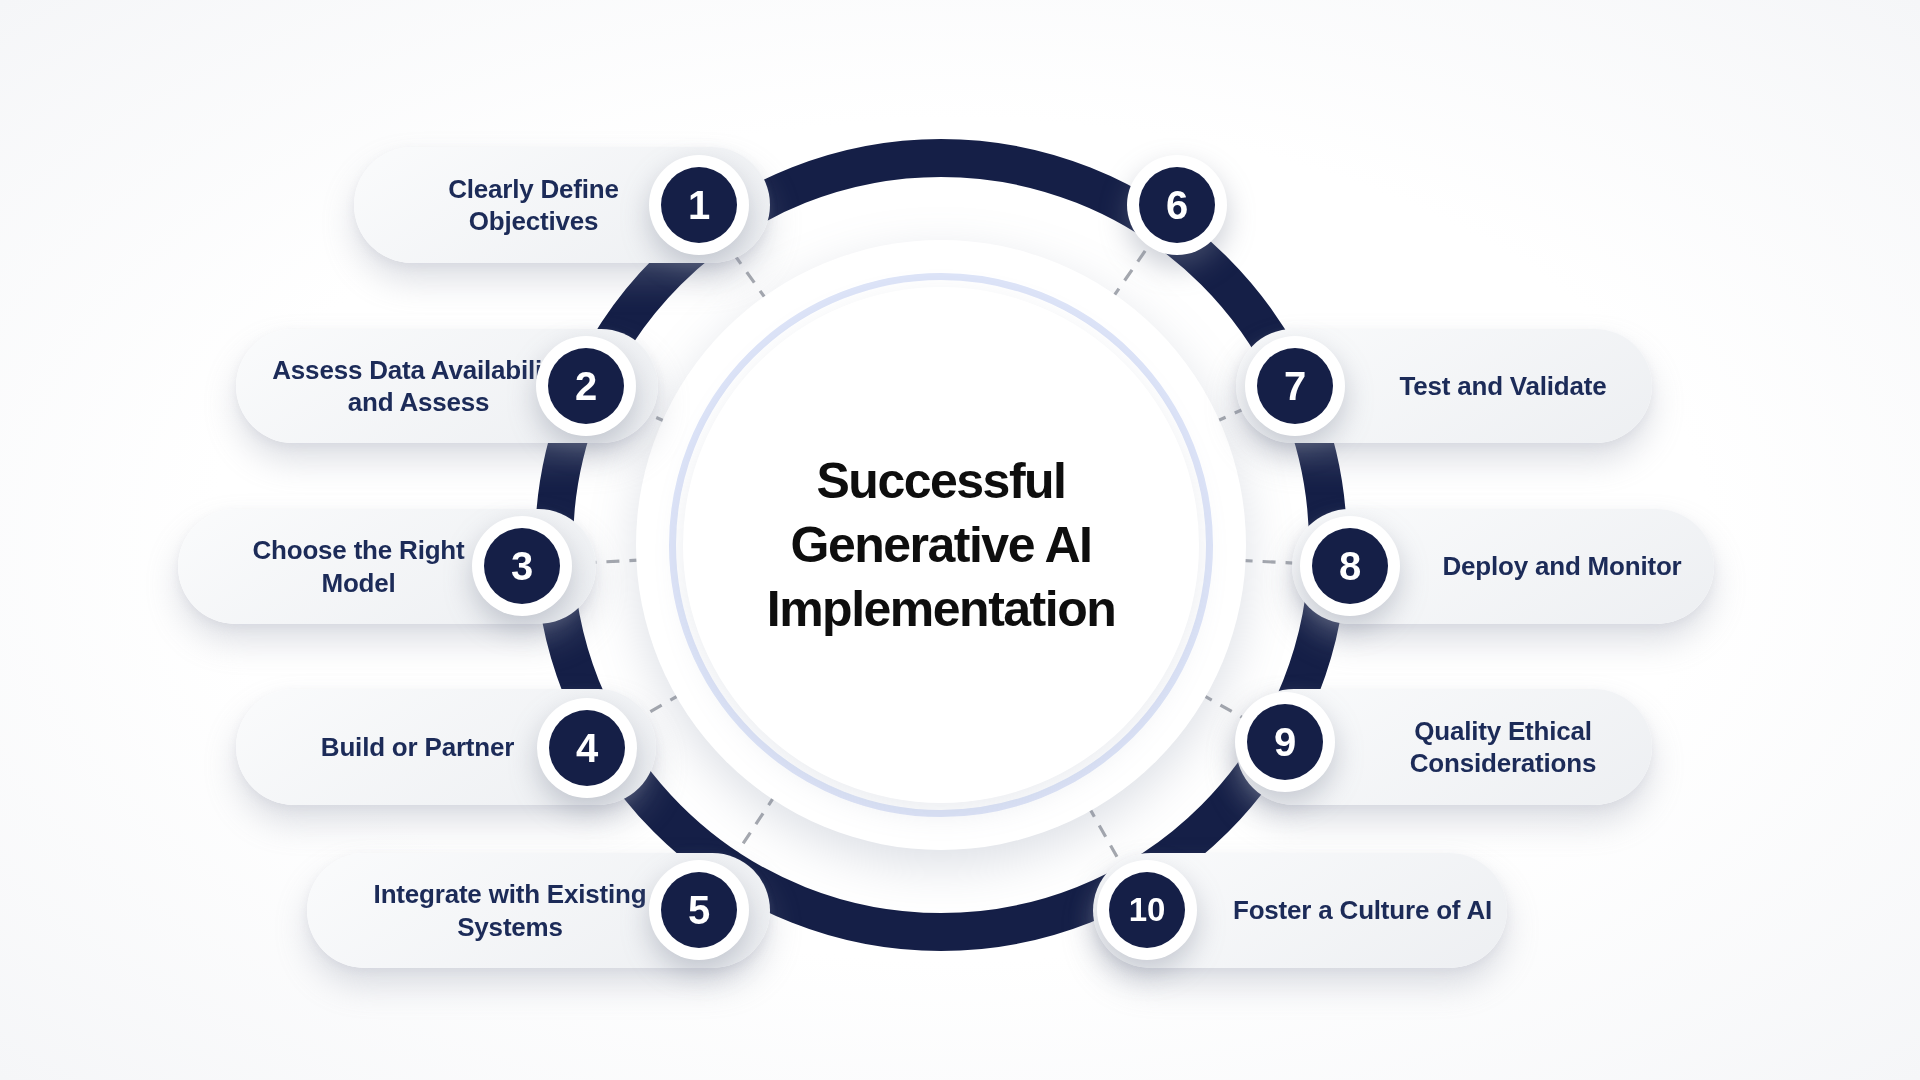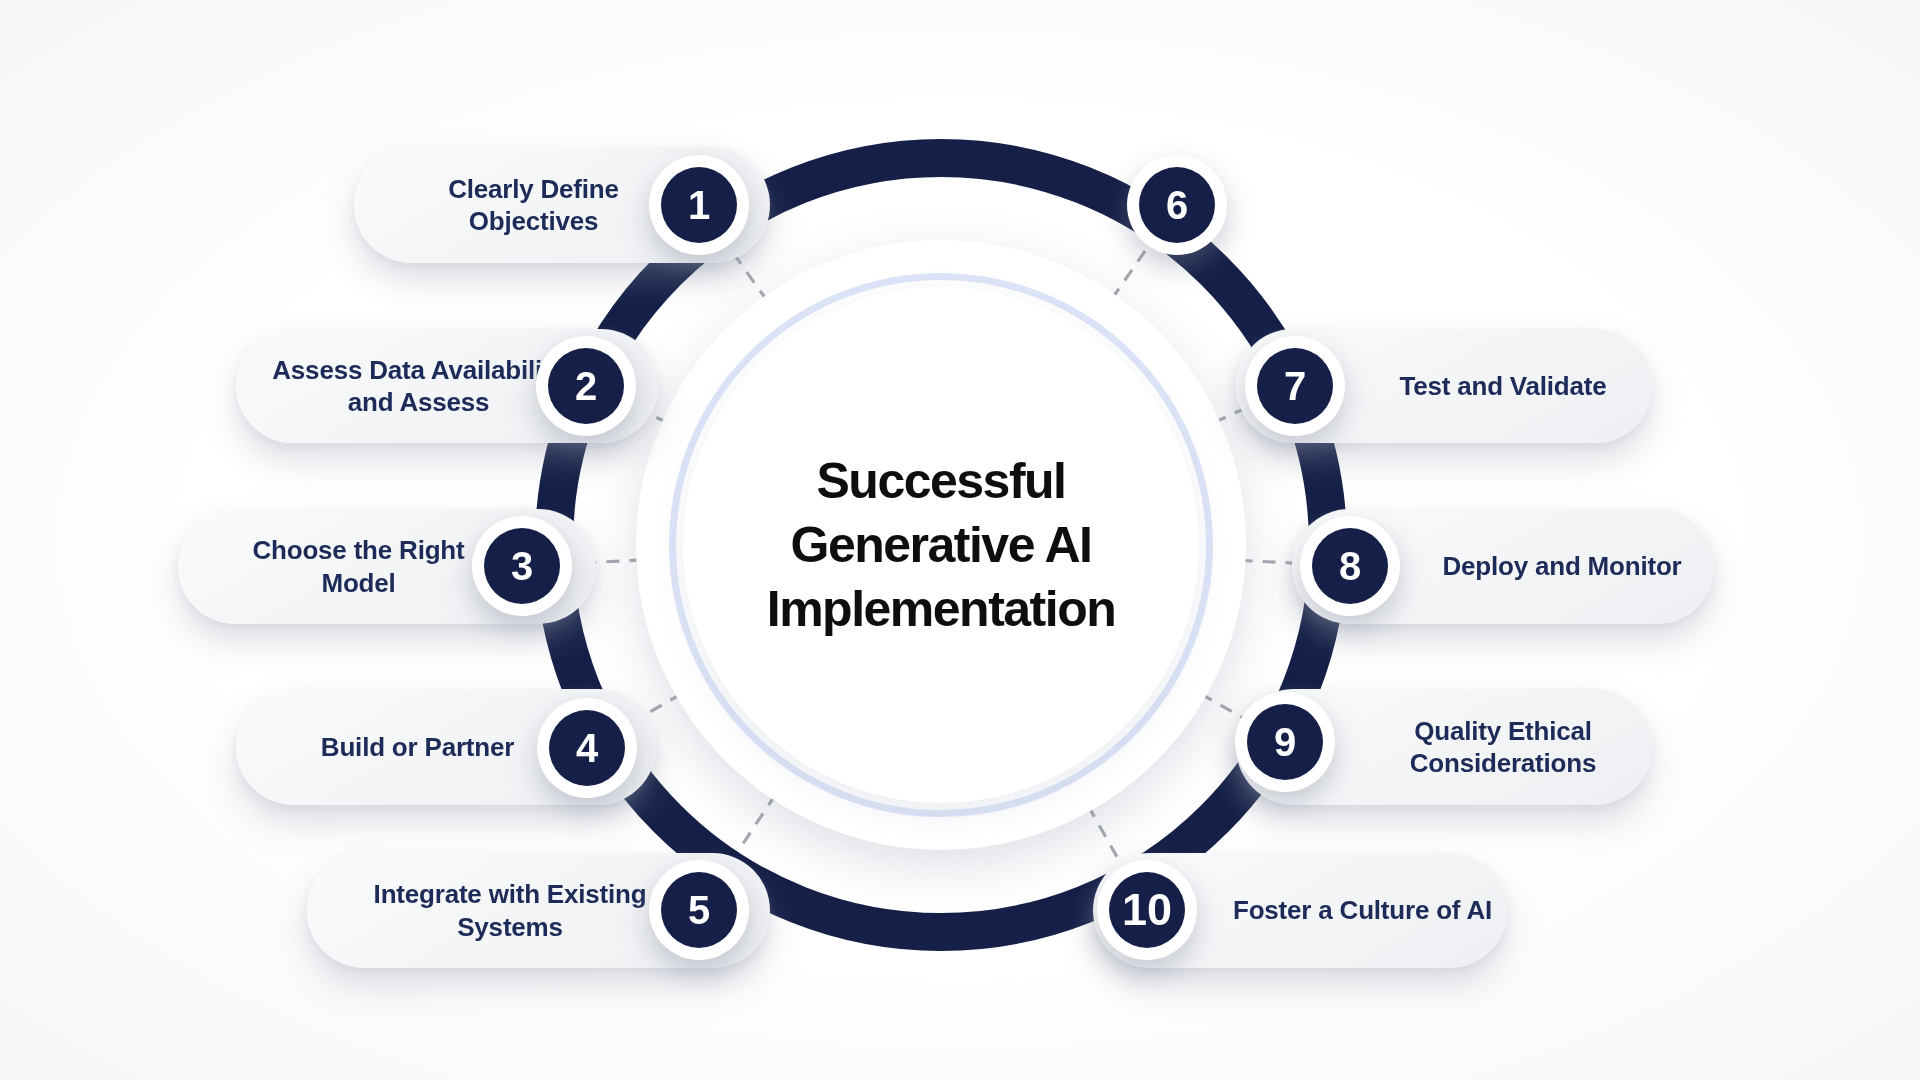--- a/index.html
+++ b/index.html
@@ -38,21 +38,21 @@
   .p10{left:1093px;top:853px;width:414px;height:115px}
   .badge{position:absolute;width:100px;height:100px;border-radius:50%;background:#fff;
     box-shadow:0 12px 28px rgba(125,132,150,.40);
     display:flex;align-items:center;justify-content:center;z-index:6;}
   .badge .num{width:76px;height:76px;border-radius:50%;background:#151f47;color:#fff;
     display:flex;align-items:center;justify-content:center;font-size:40px;font-weight:bold;}
   .b1{left:649px;top:155px}.b2{left:536px;top:336px}.b3{left:472px;top:516px}
   .b4{left:537px;top:698px}.b5{left:649px;top:860px}
   .b6{left:1127px;top:155px}.b7{left:1245px;top:336px}.b8{left:1300px;top:516px}
   .b9{left:1235px;top:692px}.b10{left:1097px;top:860px}
-  .b10 .num{font-size:45px}
+  .b10 .num{font-size:33px}
 </style>
 </head>
 <body>
 
 <div class="canvas">
 
   <svg class="ringlayer" width="1920" height="1080" viewBox="0 0 1920 1080">
     <g stroke="#a6a9b0" stroke-width="3.2" stroke-dasharray="13 10" fill="none">
       <line x1="941" y1="545" x2="699" y2="205"></line>
       <line x1="941" y1="545" x2="586" y2="386"></line>

